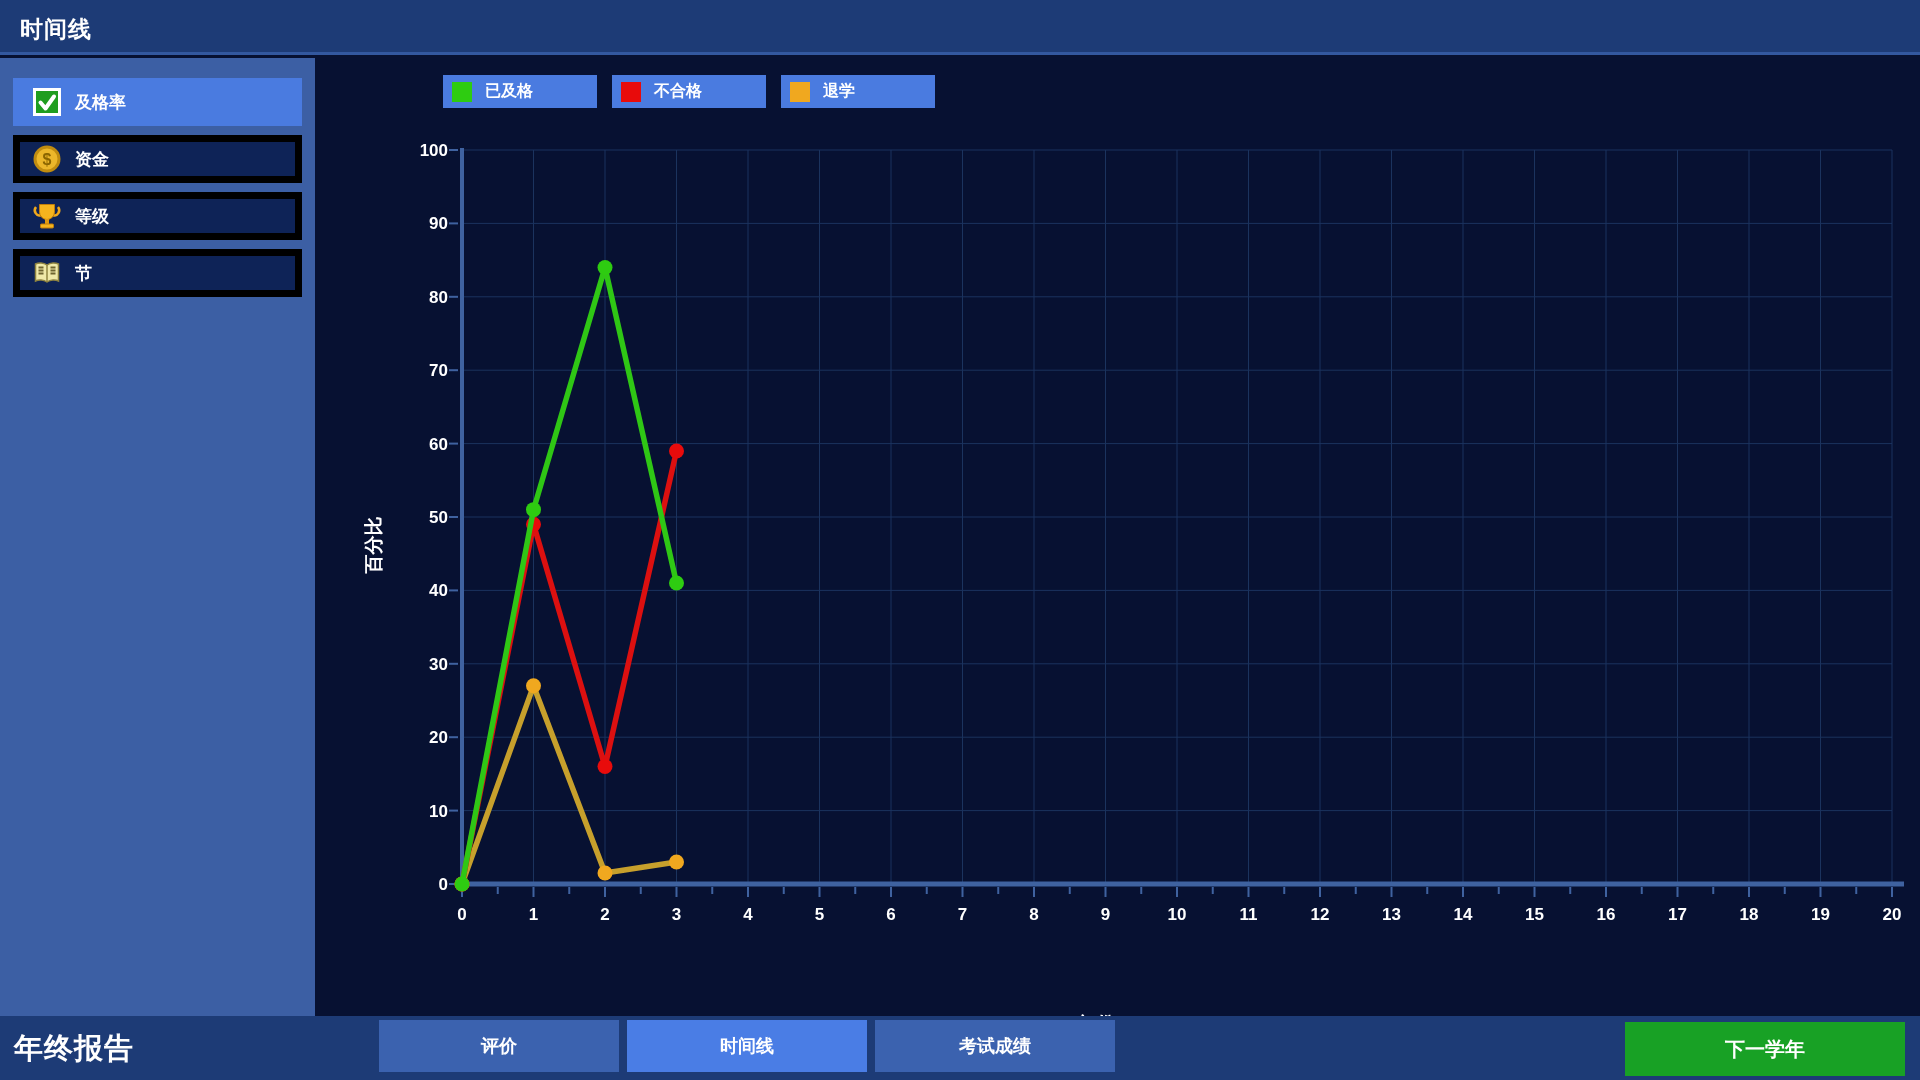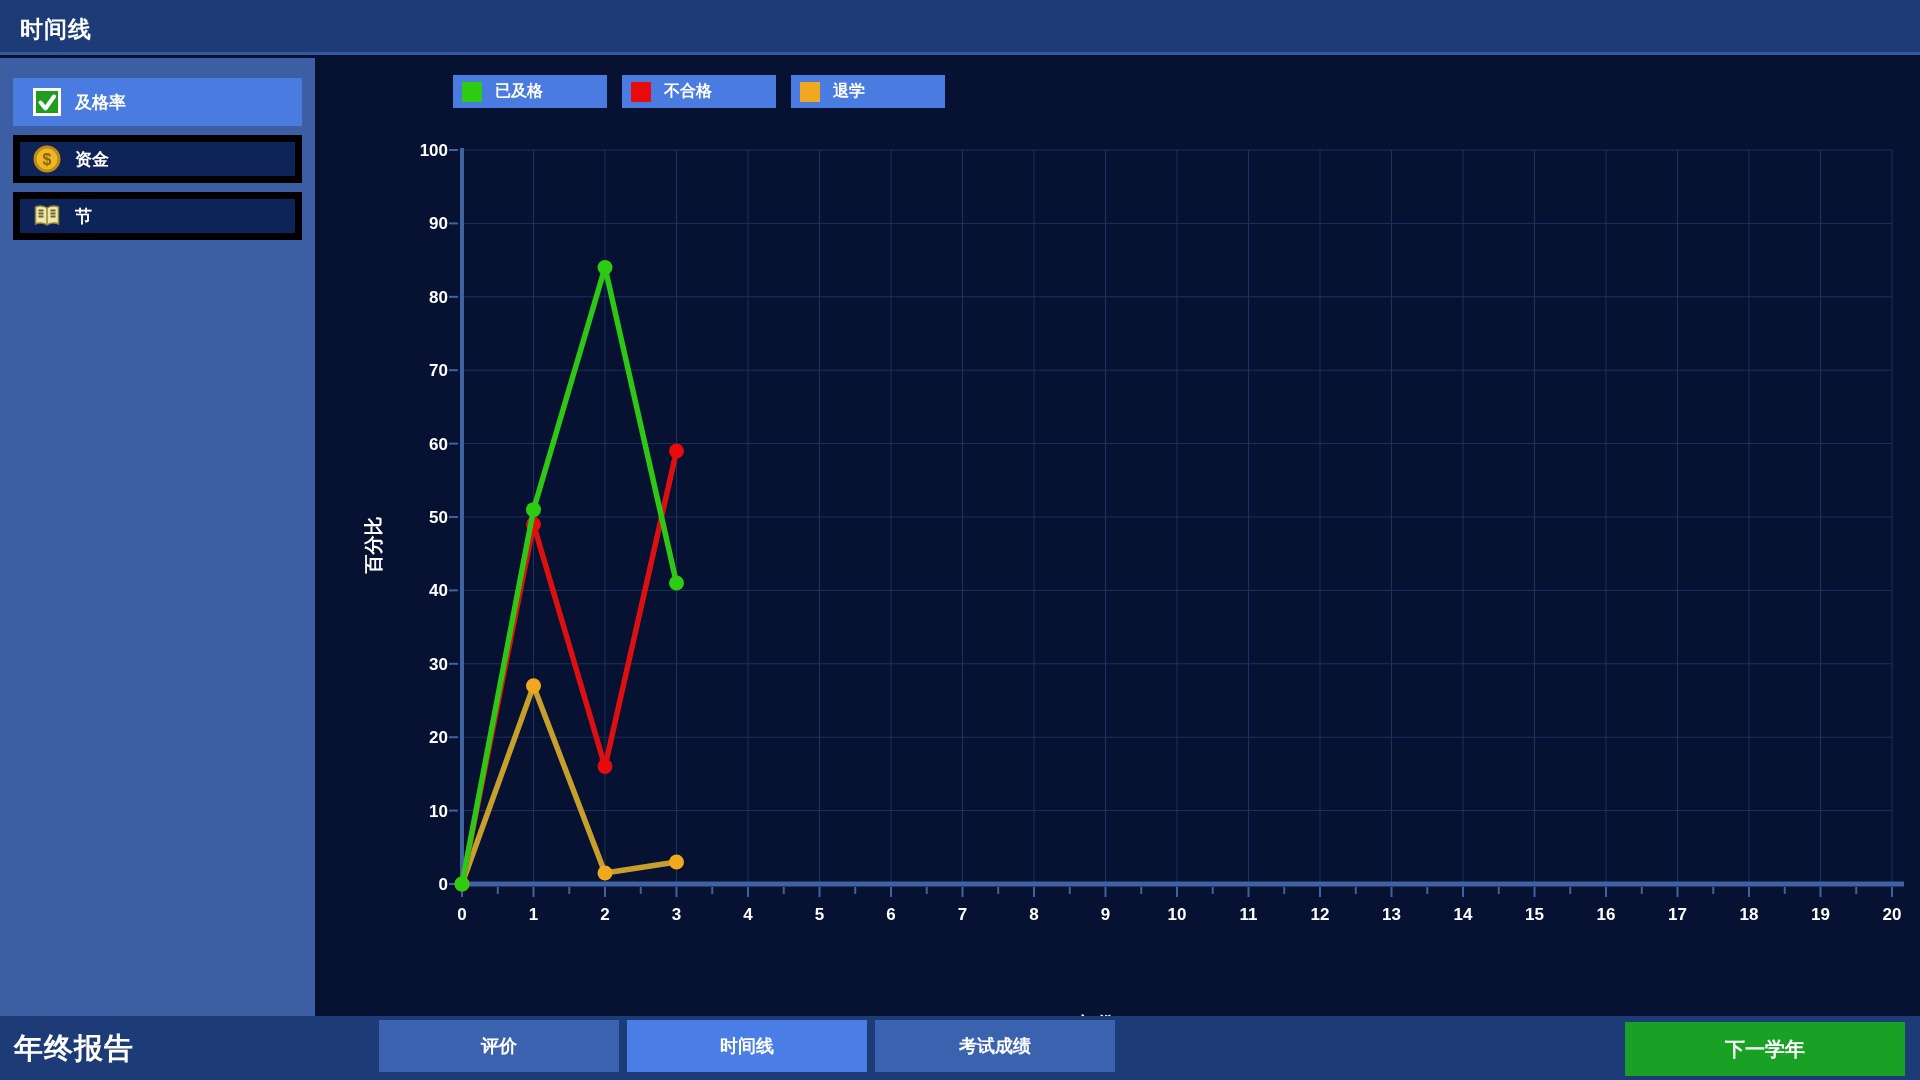--- a/index.html
+++ b/index.html
@@ -27,21 +27,21 @@
     cursor: pointer;
   }
   .sidebar-item.selected { background: #4a7be0; border-color: #4a7be0; }
   .sidebar-item .icon { width: 30px; height: 30px; margin-left: 12px; flex: 0 0 30px; }
   .sidebar-item .icon svg { width: 30px; height: 30px; display: block; }
   .sidebar-item .label { color: #ffffff; font-size: 17px; font-weight: bold; margin-left: 13px; }
   .chart-panel {
     position: absolute; left: 315px; top: 58px; width: 1605px; height: 958px;
     background: #071132;
   }
-  .legend { position: absolute; left: 138px; top: 17px; display: flex; gap: 15px; }
+  .legend { position: absolute; left: 128px; top: 17px; display: flex; gap: 15px; }
   .legend-chip {
     width: 154px; height: 33px; background: #4a7be0;
     display: flex; align-items: center; cursor: pointer;
   }
   .legend-swatch { width: 20px; height: 20px; margin-left: 9px; flex: 0 0 20px; }
   .legend-label { color: #ffffff; font-size: 16px; font-weight: bold; margin-left: 13px; }
   svg.chart { position: absolute; left: 0; top: 0; width: 1605px; height: 958px; }
   .xlabel {
     position: absolute; left: 762px; top: 953px; width: 200px;
     text-align: left; color: #ffffff; font-size: 19px; font-weight: bold;
@@ -91,20 +91,32 @@
       <span class="label">及格率</span>
     </div>
     <div class="sidebar-item">
       <span class="icon">
         <svg viewBox="0 0 30 30">
           <circle cx="15" cy="15" r="12" fill="#ecb72a" stroke="#c08c10" stroke-width="3"></circle>
           <text x="15" y="21" font-size="16" font-weight="bold" fill="#8a6500" text-anchor="middle" font-family="inherit">$</text>
         </svg>
       </span>
       <span class="label">资金</span>
+    </div>
+    <div class="sidebar-item">
+      <span class="icon">
+        <svg viewBox="0 0 30 30">
+          <path d="M4 6 a4.5 5 0 0 0 5 8" stroke="#f0a81c" stroke-width="2.5" fill="none"></path>
+          <path d="M26 6 a4.5 5 0 0 1 -5 8" stroke="#f0a81c" stroke-width="2.5" fill="none"></path>
+          <path d="M7.5 3.5 h15 v7.5 a7.5 7.5 0 0 1 -15 0 z" fill="#f5b41e" stroke="#c07d0a" stroke-width="1"></path>
+          <rect x="13" y="18" width="4" height="5" fill="#e09a12"></rect>
+          <rect x="8.5" y="23" width="13" height="4" rx="1" fill="#f5b41e" stroke="#c07d0a" stroke-width="1"></rect>
+        </svg>
+      </span>
+      <span class="label">等级</span>
     </div>
     <div class="sidebar-item">
       <span class="icon">
         <svg viewBox="0 0 30 30">
           <path d="M15 7 C11.5 4.5 6.5 4.5 3.5 6 v17 C6.5 21.5 11.5 21.5 15 24 C18.5 21.5 23.5 21.5 26.5 23 v-17 C23.5 4.5 18.5 4.5 15 7 z" fill="#efe9a8" stroke="#8f8440" stroke-width="1.5"></path>
           <path d="M15 7 v17" stroke="#8f8440" stroke-width="1.5"></path>
           <path d="M6.5 9.5 h5 M6.5 12.5 h5 M6.5 15.5 h5 M18.5 9.5 h5 M18.5 12.5 h5 M18.5 15.5 h5" stroke="#6e6530" stroke-width="2"></path>
         </svg>
       </span>
       <span class="label">节</span>

